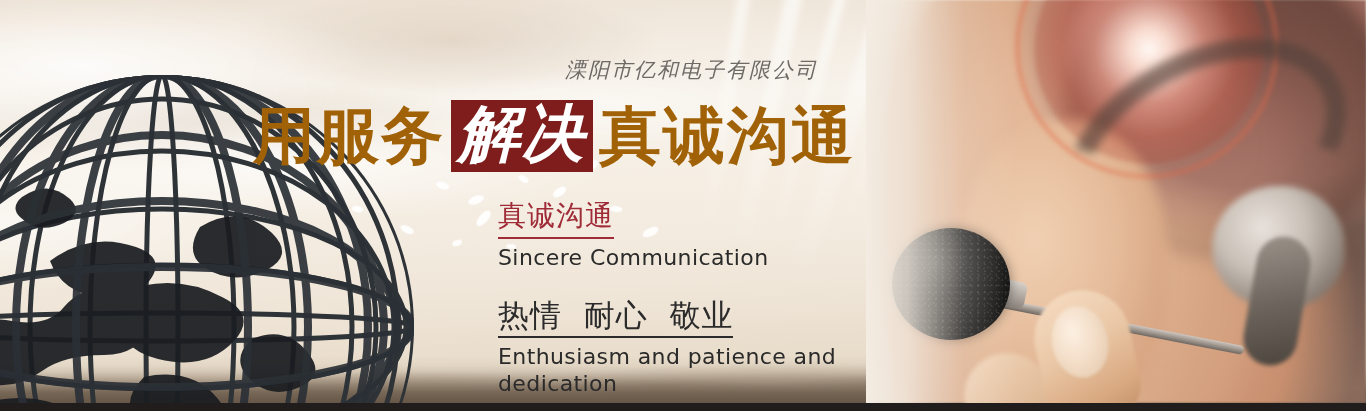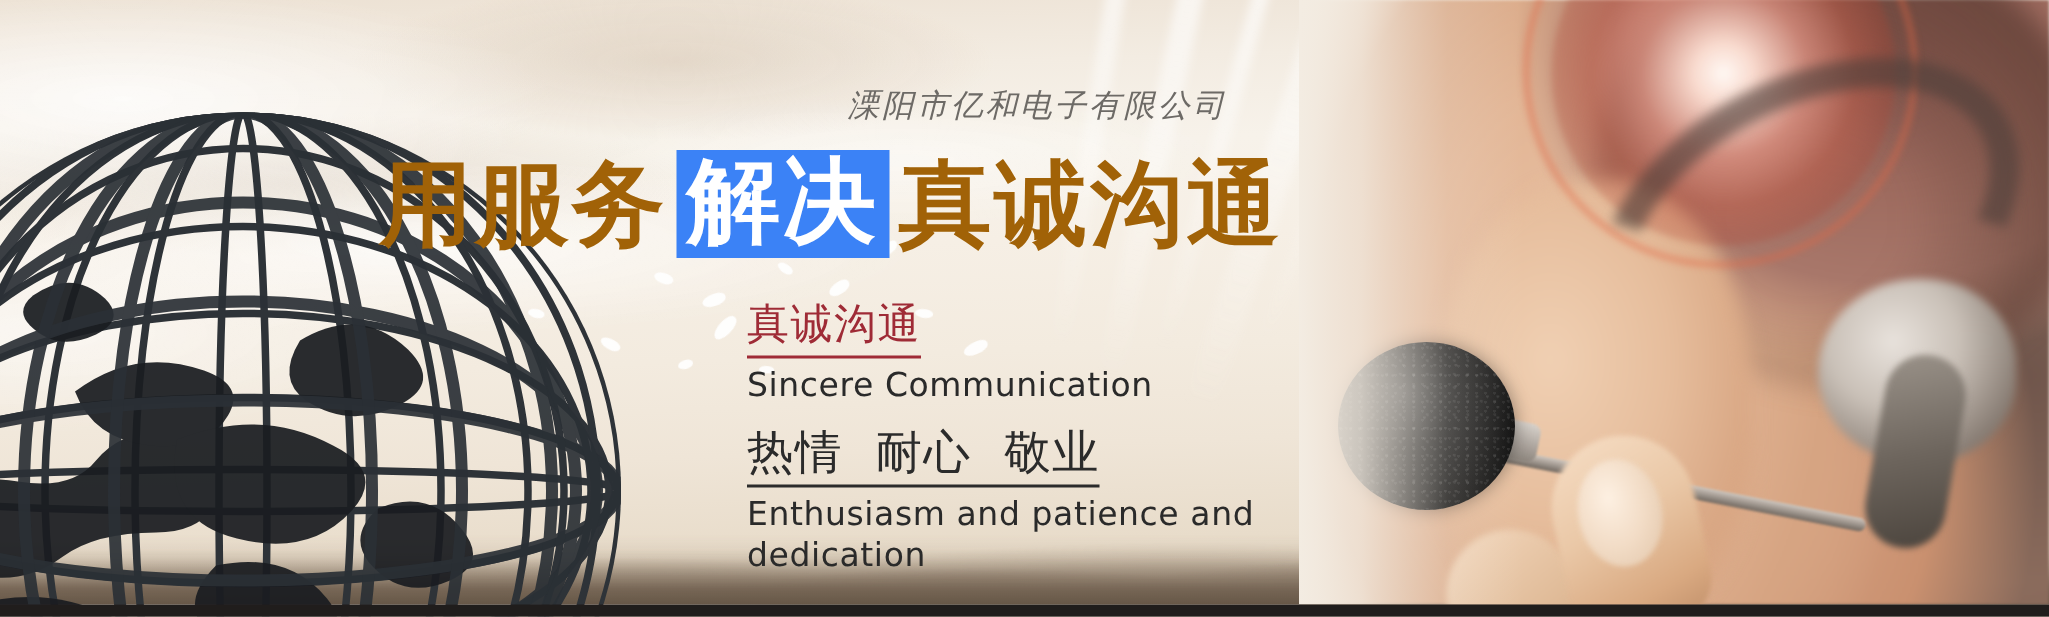--- a/index.html
+++ b/index.html
@@ -267,25 +267,26 @@
     display:flex; align-items:center;
     white-space:nowrap;
     font-weight:bold;
     font-size:62px;
     line-height:70px;
     letter-spacing:2px;
     font-family:"DejaVu Sans","Liberation Sans",sans-serif;
   }
   .hl-blue{color:#a16207;}
   .hl-box{
-    background:#3b82f6;
+    background:#7f1d1d;
     color:#ffffff;
     padding:2px 7px 6px 7px;
     margin:0 6px;
     line-height:64px;
+    font-style:italic;
   }
 
   .slogan{position:absolute; left:498px; top:196px; width:400px;}
 
   .sl-cn-red{
     font-size:28px;
     line-height:40px;
     letter-spacing:1px;
     color:#9f2b36;
     border-bottom:2px solid #9f2b36;
@@ -306,21 +307,21 @@
     font-size:31px;
     line-height:40px;
     letter-spacing:1px;
     color:#2b2b2b;
     border-bottom:2px solid #2b2b2b;
     display:inline-block;
     padding-bottom:1px;
     white-space:pre;
     font-family:"DejaVu Sans","Liberation Sans",sans-serif;
   }
-  .slogan-row2{margin-top:11px;}
+  .slogan-row2{margin-top:24px;}
 
   
   .bottombar{
     position:absolute; left:0; right:0; bottom:0;
     height:8px;
     background:#201d1c;
   }
 </style>
 </head>
 <body>

